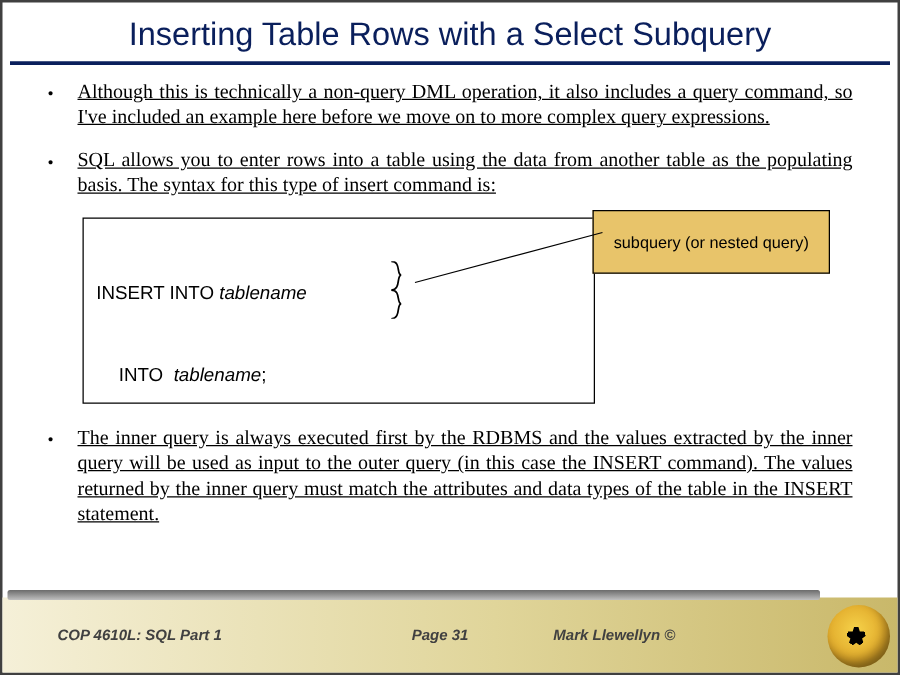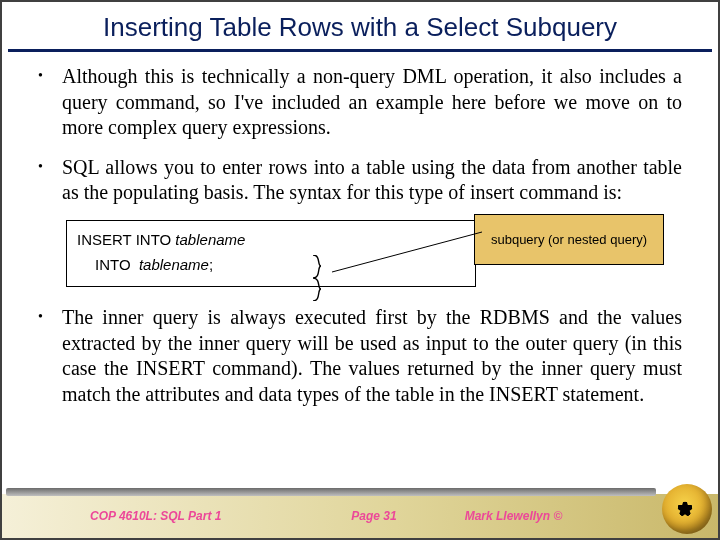--- a/index.html
+++ b/index.html
@@ -23,63 +23,62 @@
   }
   .body {
     flex: 1; padding: 0 36px 0 36px;
     color: #000;
   }
   .bullet { display: flex; margin-bottom: 14px; }
   .bullet .dot {
     flex: 0 0 24px; font-size: 14px; line-height: 20px; padding-top:2px;
   }
   .bullet .txt {
-    flex: 1; font-size: 20px; line-height: 1.28; text-align: justify;
+    flex: 1; font-size: 16px; line-height: 1.28; text-align: justify; text-decoration: underline;
   }
   .syntax-wrap {
     margin: 8px 0 18px 28px;
     position: relative;
     width: 410px;
   }
   .syntax-box {
     border: 1.5px solid #000;
     background: #fff;
     padding: 6px 10px 8px;
     font-family: Arial, Helvetica, sans-serif;
     font-size: 15px;
     line-height: 1.7;
     position: relative;
   }
-  .syntax-box .row { white-space: pre; }
+  .syntax-box .row { white-space: pre; margin-top: 41px; }
   .kw { font-weight: 400; }
   .ital { font-style: italic; }
   .indent1 { padding-left: 18px; }
   .brace {
     position: absolute;
     right: 150px; top: 34px;
     width: 14px; height: 46px;
   }
   .callout {
     position: absolute;
     top: -6px; right: -188px;
     width: 190px;
     background: #e8c46a;
     border: 1px solid #000;
     padding: 17px 6px;
     font-family: Arial, Helvetica, sans-serif;
     font-size: 13px;
     text-align: center;
   }
   .footer {
-    height: 44px; position: relative;
+    height: 60px; position: relative;
     display: flex; align-items: center;
     font-family: Arial, Helvetica, sans-serif;
     font-size: 12px; font-weight: bold; font-style: italic;
-    color: #ec4899;
-    padding-left: 44px;
+    color: #404040;
   }
   .footer-bg {
     position: absolute; inset: 0;
     background: linear-gradient(to right, #f5f0d8 0%, #e0d59a 55%, #c9b86a 100%);
   }
   .footer-topbar {
     position: absolute; top: -6px; left: 4px; right: 62px; height: 8px;
     background: linear-gradient(to bottom, #6b6b6b, #bfbfbf);
     border-radius: 2px;
   }

